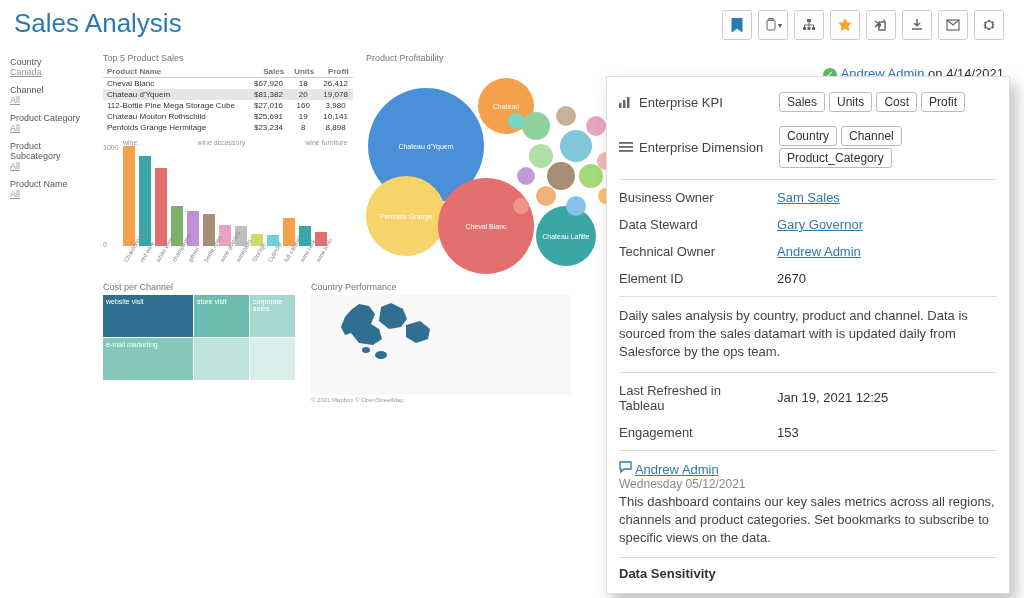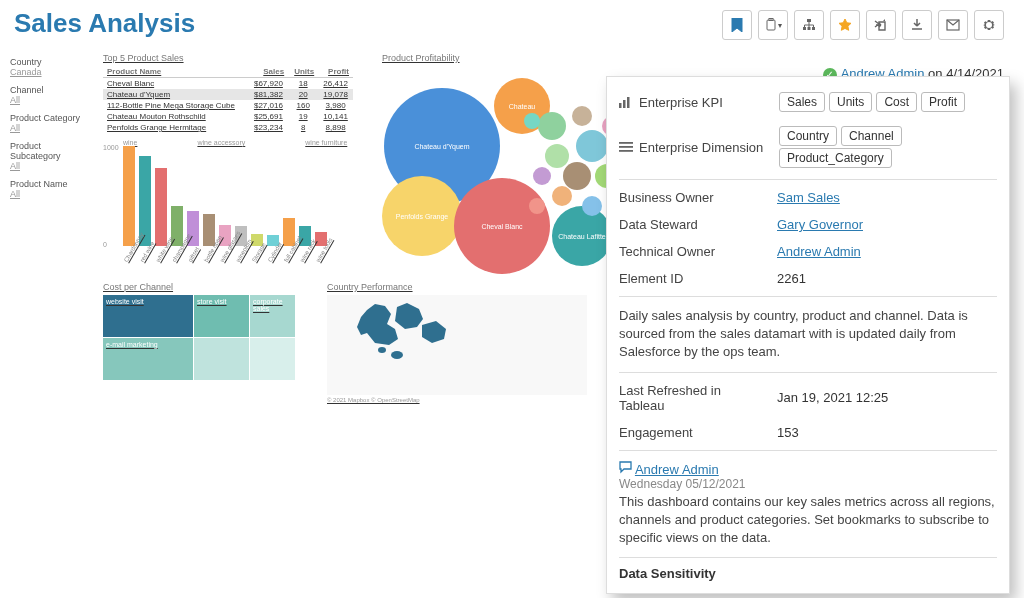--- a/index.html
+++ b/index.html
@@ -1,34 +1,34 @@
 <!DOCTYPE html>
 <html><head>
 <meta charset="utf-8">
 <style>
   * { box-sizing: border-box; margin: 0; padding: 0; font-family: -apple-system, BlinkMacSystemFont, "Segoe UI", Arial, sans-serif; }
   html, body { width: 1024px; height: 598px; background: #fff; overflow: hidden; font-size: 12px; color: #333; }
-  .page-title { color: #2a7ab0; font-size: 26px; font-weight: 700; padding: 8px 14px; }
+  .page-title { color: #2a7ab0; font-size: 26px; font-weight: 400; padding: 8px 14px; }
   .top { display: flex; }
   .toolbar { position: absolute; top: 10px; right: 20px; display: flex; gap: 6px; }
   .tool { width: 30px; height: 30px; border: 1px solid #ccc; border-radius: 3px; background: #fff; display: flex; align-items: center; justify-content: center; color: #555; font-size: 14px; cursor: pointer; }
   .tool.star svg { fill: #f5a623; stroke: #f5a623; }
   .tool.bmk svg { fill: #2a7ab0; stroke: #2a7ab0; }
   .filters { width: 95px; padding: 10px 10px; font-size: 9px; color: #666; }
   .filters .fitem { margin-bottom: 8px; }
   .filters .flabel { color: #555; }
   .filters .fval { color: #999; text-decoration: underline; }
   .dash { flex: 1; padding: 4px 8px; }
   .section-title { font-size: 9px; color: #777; margin: 2px 0 3px; }
   table.pt { width: 250px; border-collapse: collapse; font-size: 8px; }
   table.pt th, table.pt td { padding: 1px 4px; text-align: left; }
   table.pt th { color: #777; border-bottom: 1px solid #ccc; }
   table.pt td.num { text-align: center; }
   table.pt tr.hi { background: #e6e6e6; }
-  .dashrow { display: flex; gap: 24px; text-decoration: underline; }
+  .dashrow { display: flex; gap: 8px; }
   .barwrap { margin-top: 6px; }
   .bars { display: flex; align-items: flex-end; height: 100px; gap: 4px; padding-left: 20px; position: relative; }
   .ytick { position: absolute; left: 0; font-size: 7px; color: #999; }
   .bar { width: 12px; }
   .barlabels { display: flex; gap: 4px; padding-left: 20px; }
   .barlabels span { width: 12px; font-size: 6px; color: #888; transform: rotate(-60deg); transform-origin: top left; white-space: nowrap; display: inline-block; height: 28px; position: relative; top: 14px; }
   .series-labels { display: flex; font-size: 7px; color: #999; padding-left: 20px; gap: 60px; }
   .treemap { display: grid; grid-template-columns: 90px 55px 45px; grid-template-rows: 42px 42px; gap: 1px; width: 192px; height: 86px; margin-top: 2px; }
   .treemap div { color: #fff; font-size: 7px; padding: 3px; }
   .map { width: 260px; height: 100px; background: #f8f8f8; position: relative; margin-top: 2px; }
@@ -319,21 +319,21 @@
       <div class="prow">
         <div class="plabel">Data Steward</div>
         <div><a>Gary Governor</a></div>
       </div>
       <div class="prow">
         <div class="plabel">Technical Owner</div>
         <div><a>Andrew Admin</a></div>
       </div>
       <div class="prow">
         <div class="plabel">Element ID</div>
-        <div><span>2261</span></div>
+        <div><span>2670</span></div>
       </div>
     </div>
   <hr class="sep">
   <div class="desc">Daily sales analysis by country, product and channel. Data is sourced from the sales datamart with is updated daily from Salesforce by the ops team.</div>
   <hr class="sep">
   <div id="panelmeta">
       <div class="prow">
         <div class="plabel">Last Refreshed in Tableau</div>
         <div>Jan 19, 2021 12:25</div>
       </div>

